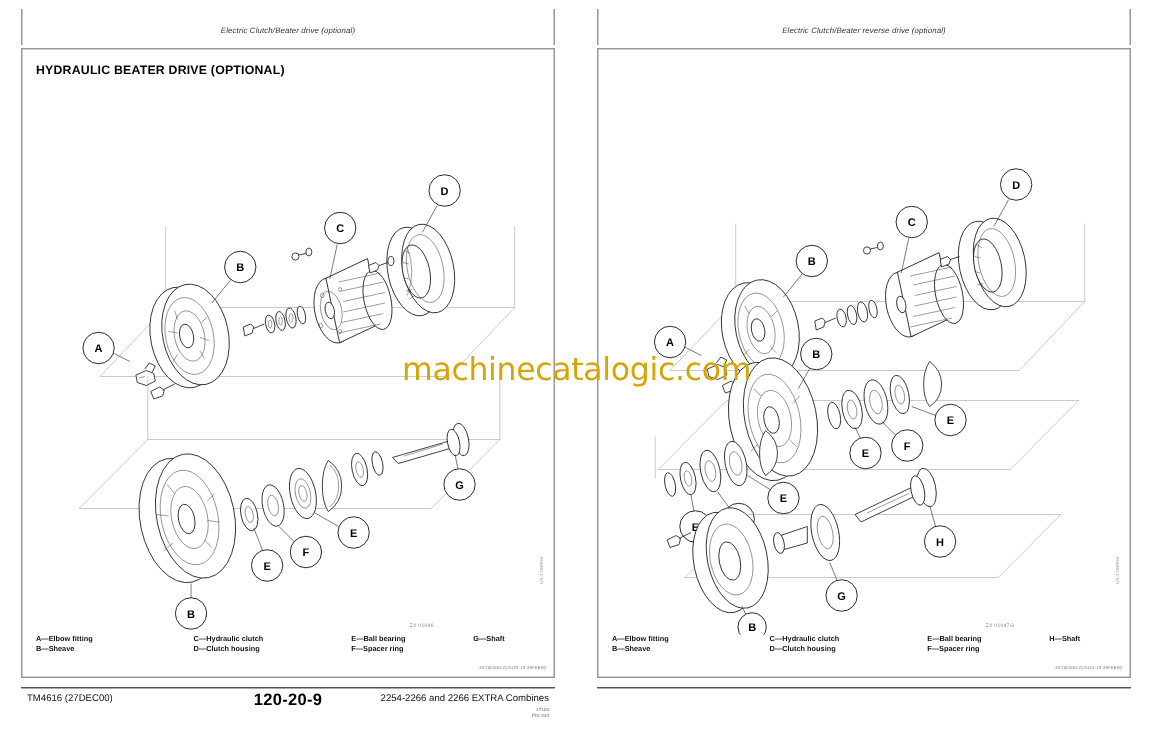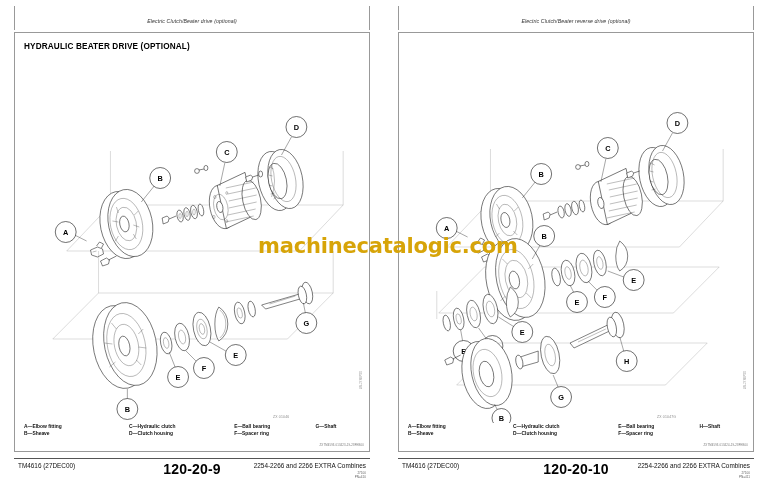--- a/index.html
+++ b/index.html
@@ -71,38 +71,38 @@
     position:absolute;left:0;top:452px;width:100%;height:1px;background:#555;
   }
   .footer{
     position:absolute;left:0;top:456px;width:100%;height:28px;
   }
   .foot-left{
     position:absolute;left:4px;top:0;font-size:6.4px;color:#111;white-space:nowrap;
   }
   .foot-center{
     position:absolute;left:0;right:0;top:-1px;text-align:center;
-    font-size:14px;font-weight:bold;color:#000;letter-spacing:.2px;
+    font-size:11px;font-weight:bold;color:#000;letter-spacing:.2px;
   }
   .foot-right{
     position:absolute;right:4px;top:0;font-size:6.4px;color:#111;white-space:nowrap;
   }
   .foot-pn{
     position:absolute;right:4px;top:9px;text-align:right;
     font-size:3.1px;color:#666;line-height:4.3px;white-space:nowrap;
   }
 
   
   .watermark{
     position:absolute;left:0;top:0;width:768px;height:497px;
     pointer-events:none;z-index:40;
   }
   .wm-text{
-    position:absolute;left:258px;top:234px;
-    font-size:21px;font-weight:bold;color:#d7a408;
+    position:absolute;left:268px;top:234px;
+    font-size:21px;font-weight:normal;color:#d7a408;
     letter-spacing:-0.2px;white-space:nowrap;
     font-family:"DejaVu Sans", sans-serif;
   }
 
   
   .ln{fill:none;stroke:#1a1a1a;stroke-width:.55;}
   .ln-thin{fill:none;stroke:#444;stroke-width:.35;}
   .ln-lead{fill:none;stroke:#222;stroke-width:.4;}
   .ln-axis{fill:none;stroke:#888;stroke-width:.3;}
   .fillw{fill:#ffffff;stroke:#1a1a1a;stroke-width:.55;}
@@ -554,29 +554,20 @@
           </div>
           <div class="legcol c3">
             <div class="legitem">H—Shaft</div>
           </div>
         </div>
 
         <div class="artid">ZXTM4593.013424-19-28FEB00</div>
       </div>
 
       <div class="footrule"></div>
-      <div class="footer">
-        <div class="foot-left">TM4616 (27DEC00)</div>
-        <div class="foot-center">120-20-10</div>
-        <div class="foot-right">2254-2266 and 2266 EXTRA Combines</div>
-        <div class="foot-pn">
-          <div>27100</div>
-          <div>PN=411</div>
-        </div>
-      </div>
 
     </div>
   </div>
 
 </div>
 
 <div class="watermark">
   <div class="wm-text">machinecatalogic.com</div>
 </div>
 

